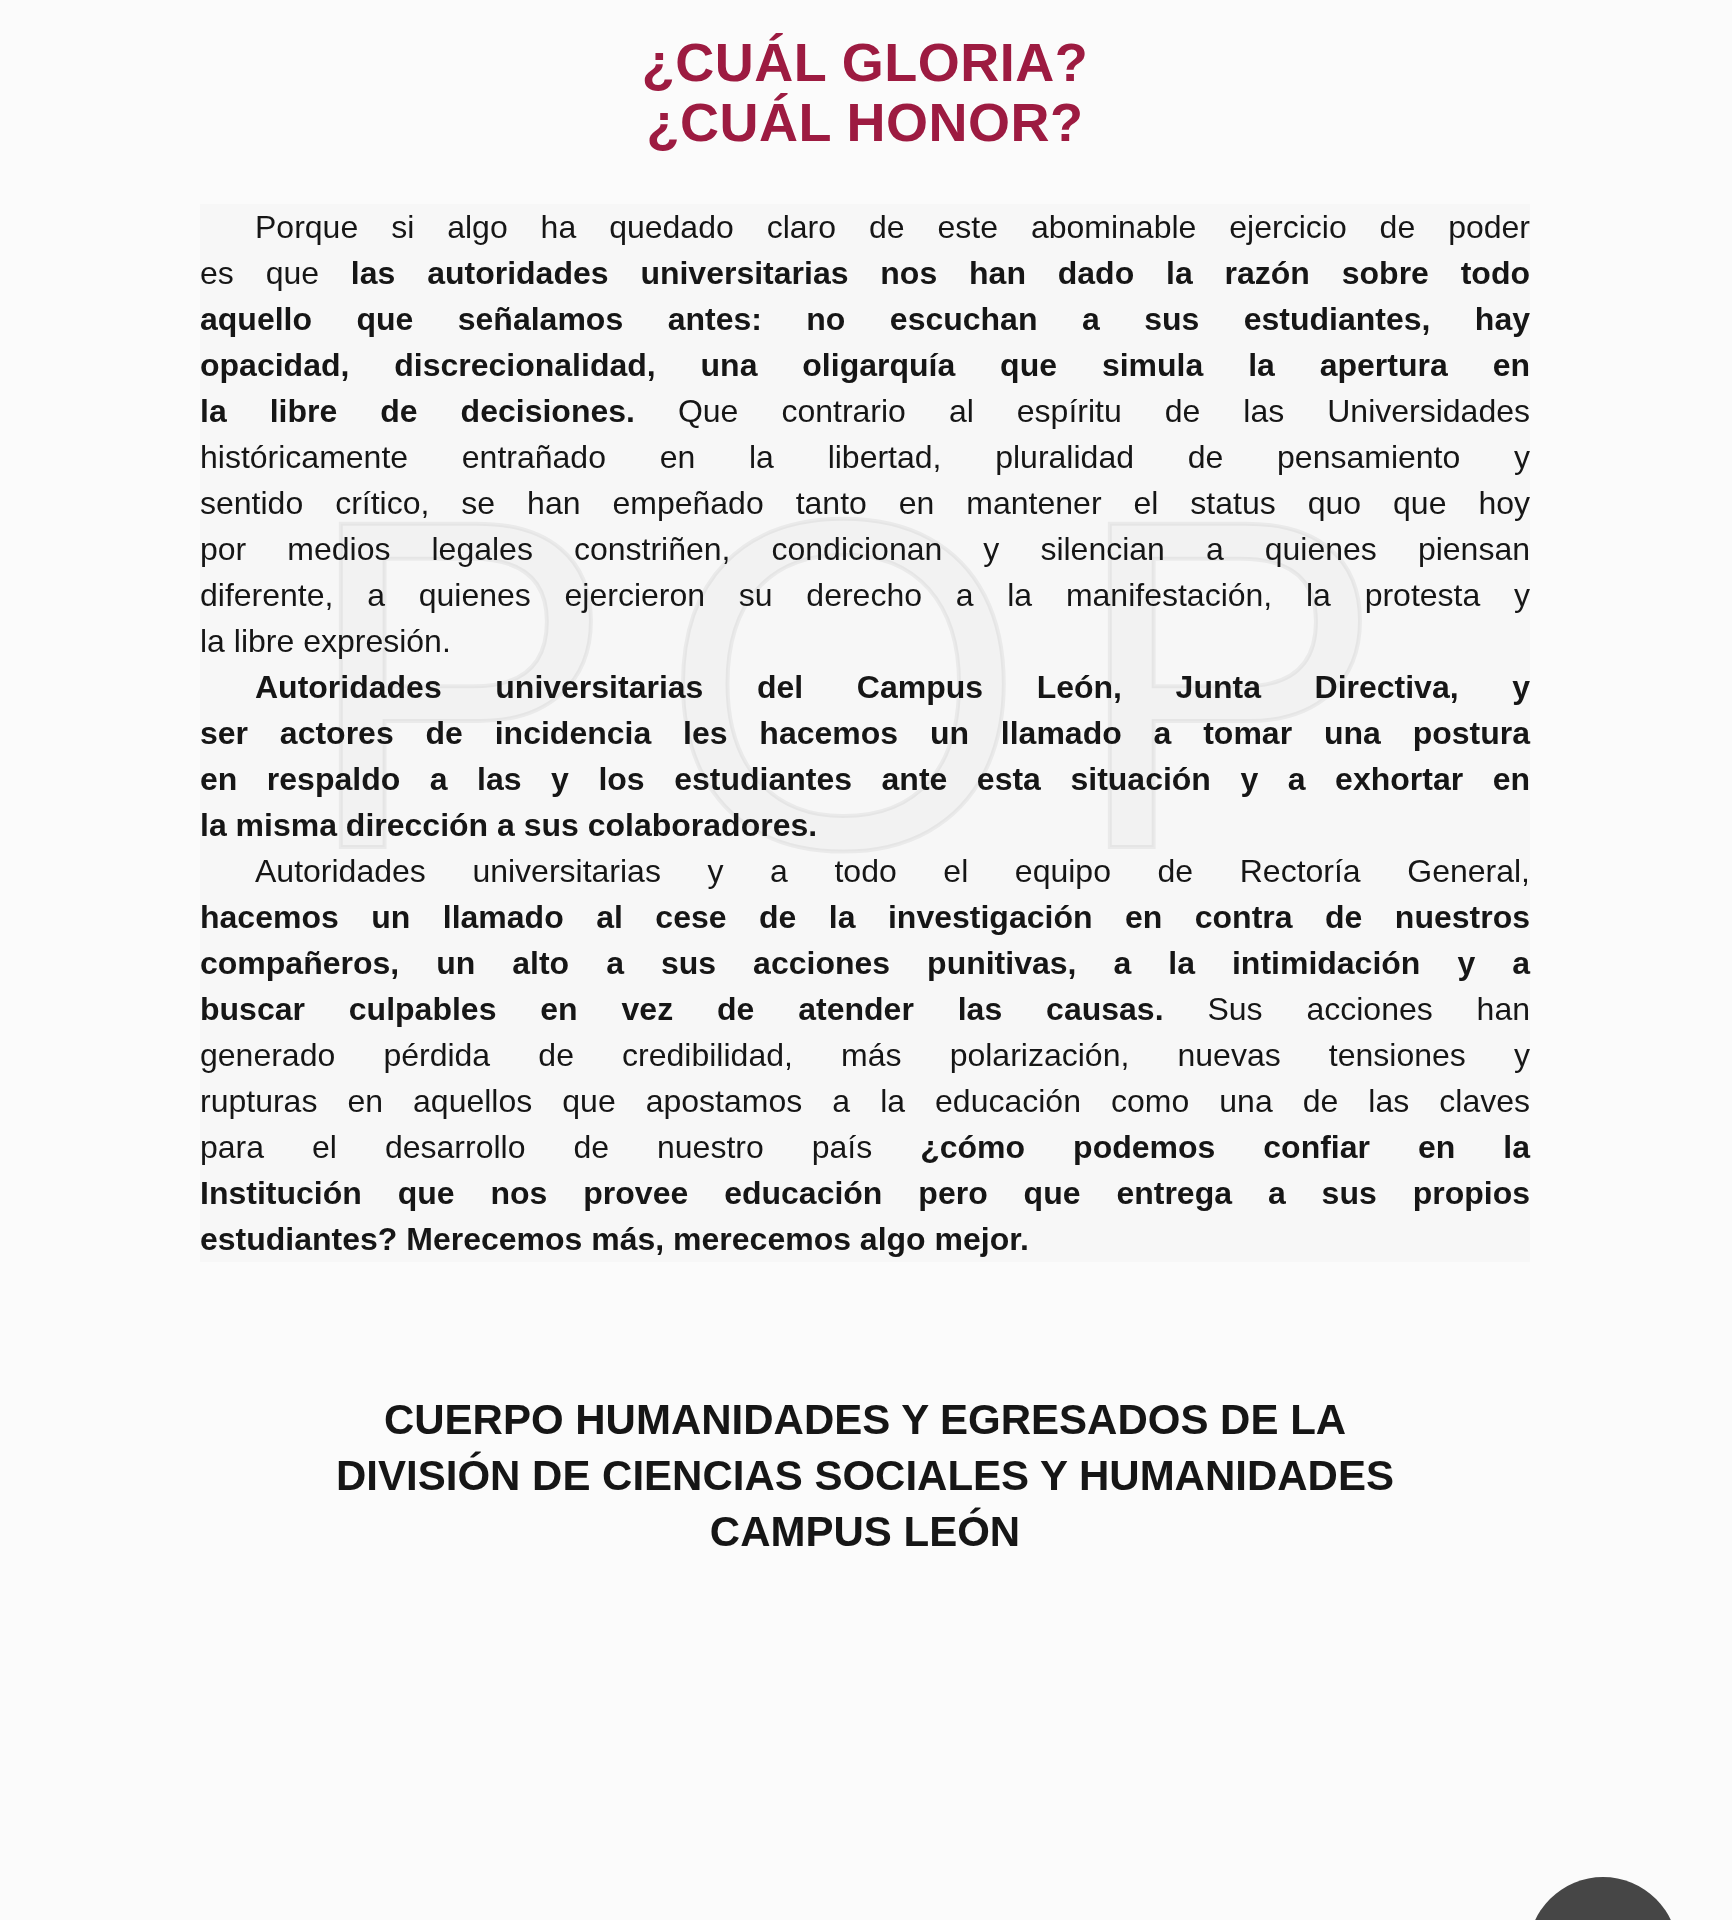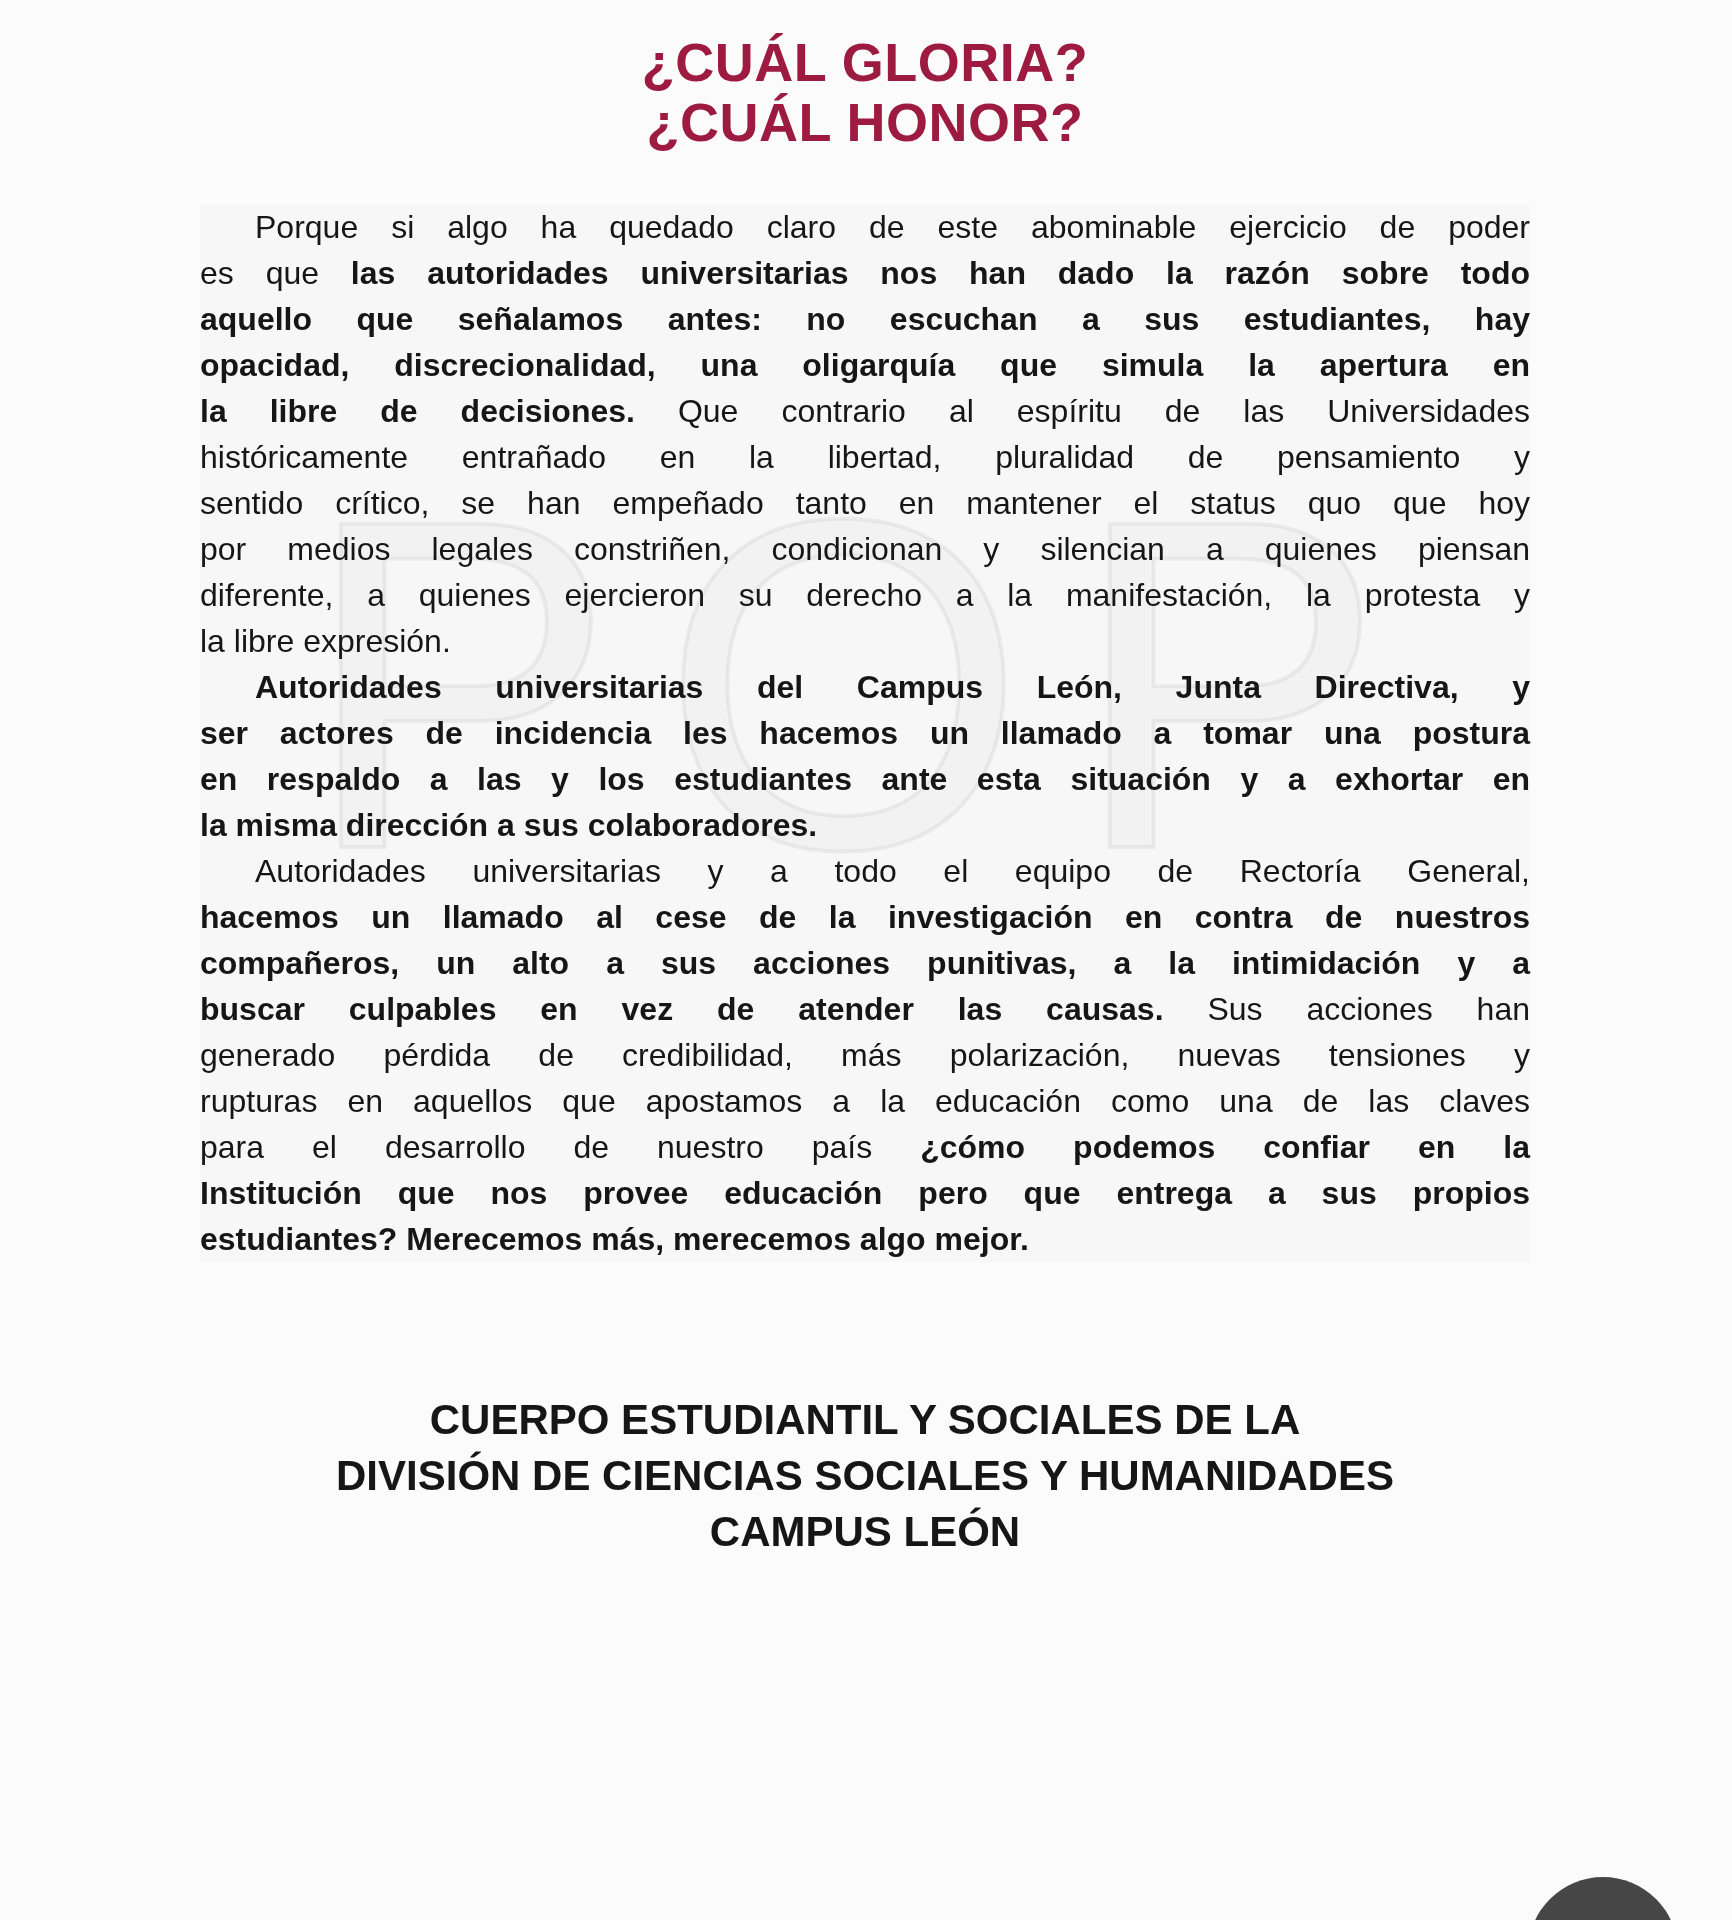--- a/index.html
+++ b/index.html
@@ -123,21 +123,21 @@
           <div class="line"><span>generado pérdida de credibilidad, más polarización, nuevas tensiones y</span></div>
           <div class="line"><span>rupturas en aquellos que apostamos a la educación como una de las claves</span></div>
           <div class="line"><span>para el desarrollo de nuestro país </span><span class="b">¿cómo podemos confiar en la</span></div>
           <div class="line"><span class="b">Institución que nos provee educación pero que entrega a sus propios</span></div>
           <div class="line last"><span class="b">estudiantes? Merecemos más, merecemos algo mejor.</span></div>
         </div>
       </div>
 
 
     <div class="footer">
-      <div>CUERPO ESTUDIANTIL Y SOCIALES DE LA</div>
+      <div>CUERPO HUMANIDADES Y EGRESADOS DE LA</div>
       <div>DIVISIÓN DE CIENCIAS SOCIALES Y HUMANIDADES</div>
       <div>CAMPUS LEÓN</div>
     </div>
 
   </div>
 
   <button class="corner-circle" aria-label=""></button>
 
 </div>
 

